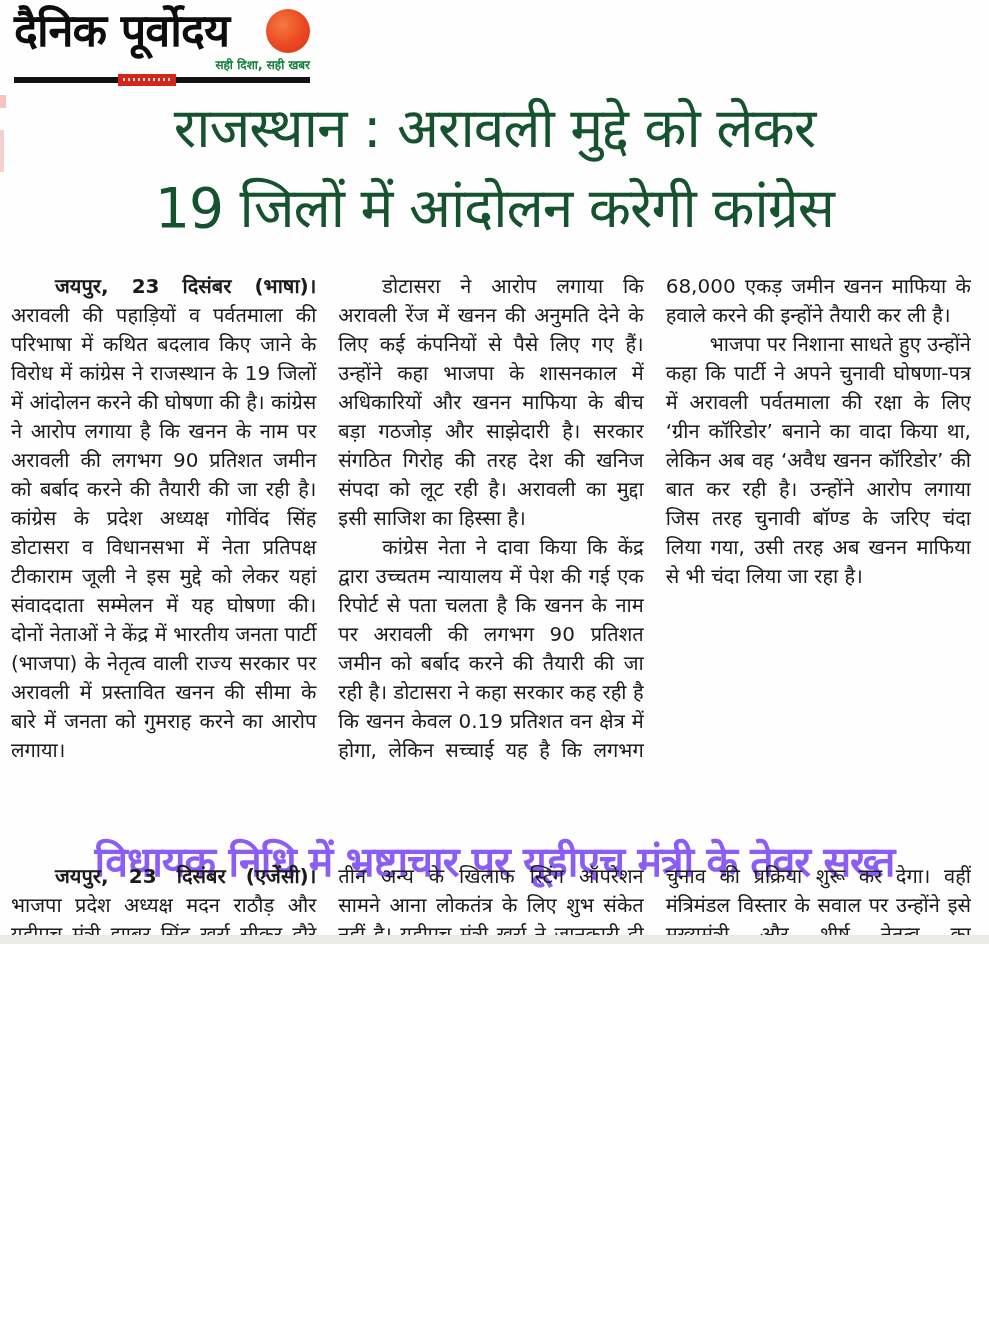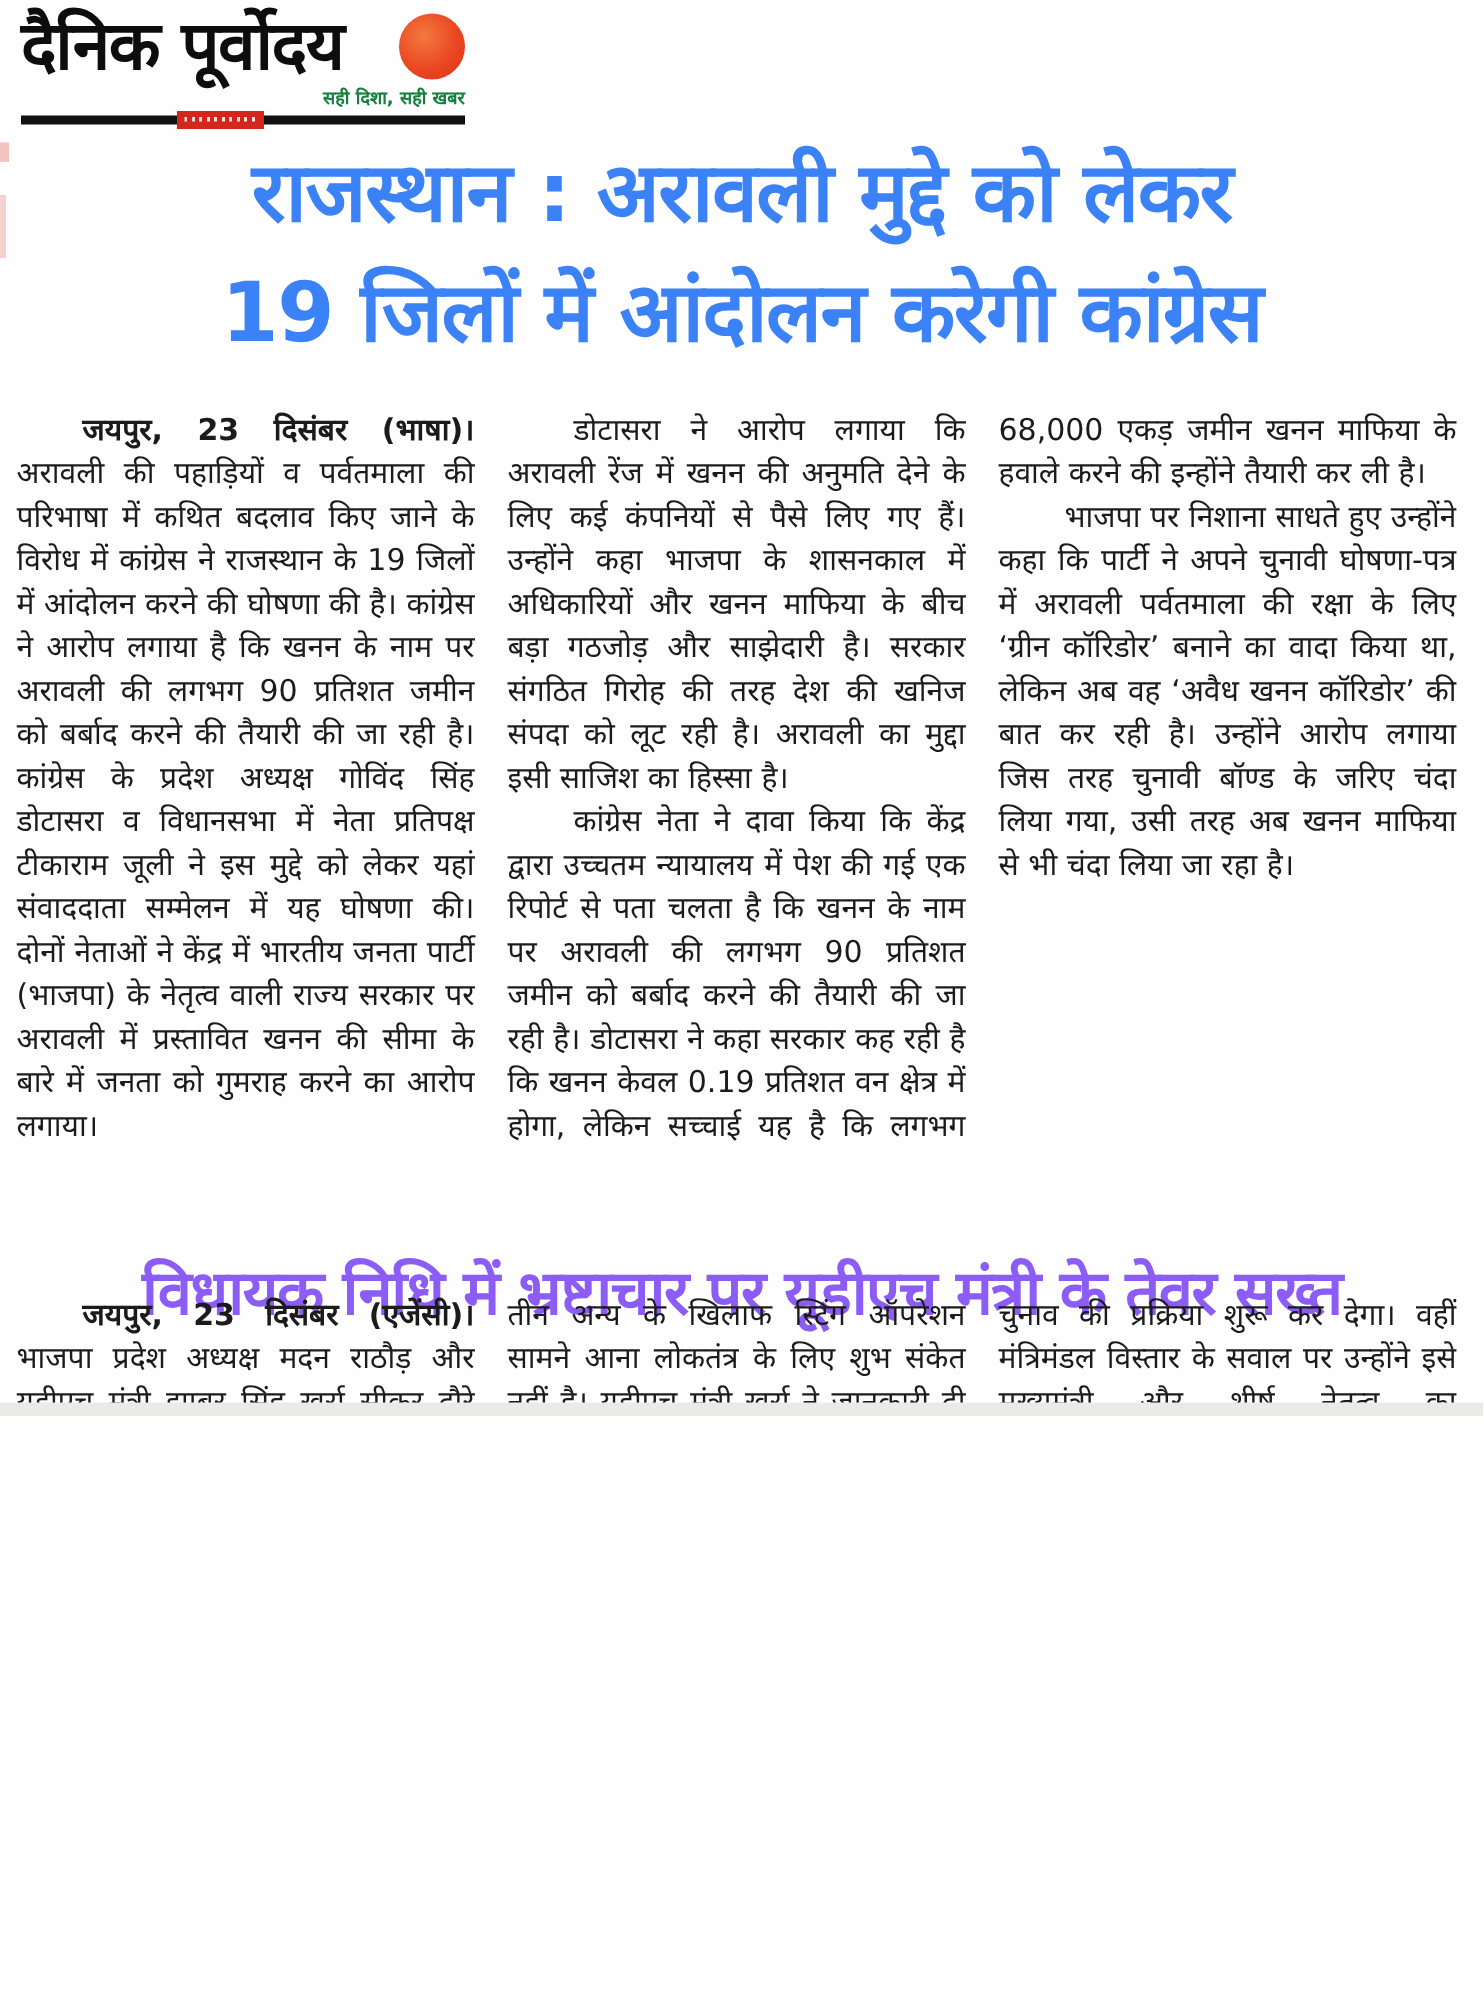--- a/index.html
+++ b/index.html
@@ -37,22 +37,22 @@
   }
   .m-redbox::after {
     content: ""; position: absolute; left: 5px; right: 5px; top: 4px; height: 3px;
     background: repeating-linear-gradient(90deg, rgba(255,255,255,.85) 0 2px, transparent 2px 5px);
   }
 
   
   .headline1 {
     position: absolute; top: 88px; left: 0; width: 100%;
     margin: 0; text-align: center;
-    font-size: 55px; line-height: 80px; font-weight: bold;
-    color: #3b82f6; letter-spacing: -1px;
+    font-size: 55px; line-height: 80px; font-weight: normal;
+    color: #14532d; letter-spacing: -1px;
   }
   .headline2 {
     position: absolute; top: 831px; left: 8px; width: 973px;
     margin: 0; text-align: center;
     font-size: 41px; line-height: 62px; font-weight: bold;
     color: #8b5cf6; letter-spacing: -1px; white-space: nowrap;
   }
 
   
   .article-body {

